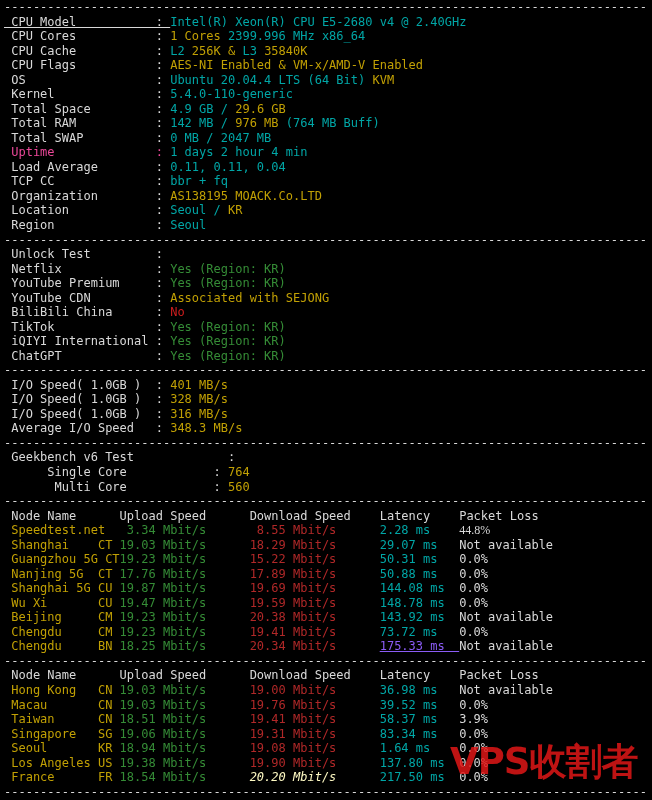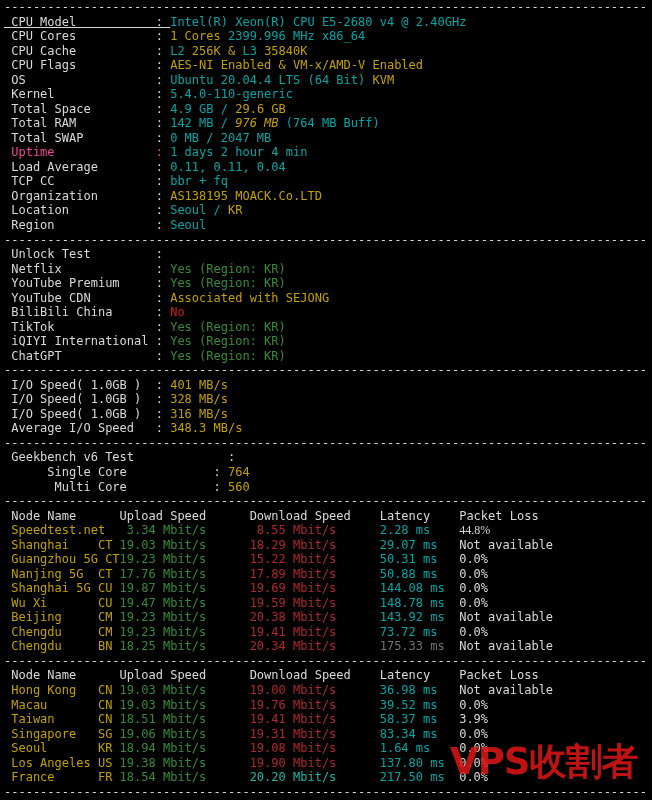--- a/index.html
+++ b/index.html
@@ -17,21 +17,21 @@
 <div id="screen">
   <div id="lines">
       <div class="line"><span style="color: rgb(217, 217, 217);">-----------------------------------------------------------------------------------------</span></div>
       <div class="line"><span style="color: rgb(217, 217, 217); text-decoration: underline;"> CPU Model           : </span><span style="color: rgb(0, 166, 166);">Intel(R) Xeon(R) CPU E5-2680 v4 @ 2.40GHz</span></div>
       <div class="line"><span style="color: rgb(217, 217, 217);"> CPU Cores           : </span><span style="color: rgb(193, 160, 4);">1 Cores </span><span style="color: rgb(0, 166, 166);">2399.996 MHz x86_64</span></div>
       <div class="line"><span style="color: rgb(217, 217, 217);"> CPU Cache           : </span><span style="color: rgb(0, 166, 166);">L2 </span><span style="color: rgb(193, 160, 4);">256K</span><span style="color: rgb(193, 160, 4);"> &amp; </span><span style="color: rgb(0, 166, 166);">L3 </span><span style="color: rgb(193, 160, 4);">35840K</span></div>
       <div class="line"><span style="color: rgb(217, 217, 217);"> CPU Flags           : </span><span style="color: rgb(193, 160, 4);">AES-NI Enabled &amp; VM-x/AMD-V Enabled</span></div>
       <div class="line"><span style="color: rgb(217, 217, 217);"> OS                  : </span><span style="color: rgb(0, 166, 166);">Ubuntu 20.04.4 LTS (64 Bit) </span><span style="color: rgb(193, 160, 4);">KVM</span></div>
       <div class="line"><span style="color: rgb(217, 217, 217);"> Kernel              : </span><span style="color: rgb(0, 166, 166);">5.4.0-110-generic</span></div>
       <div class="line"><span style="color: rgb(217, 217, 217);"> Total Space         : </span><span style="color: rgb(0, 166, 166);">4.9 GB / </span><span style="color: rgb(193, 160, 4);">29.6 GB</span></div>
-      <div class="line"><span style="color: rgb(217, 217, 217);"> Total RAM           : </span><span style="color: rgb(0, 166, 166);">142 MB / </span><span style="color: rgb(193, 160, 4); font-style: italic;">976 MB</span><span style="color: rgb(0, 166, 166);"> (764 MB Buff)</span></div>
+      <div class="line"><span style="color: rgb(217, 217, 217);"> Total RAM           : </span><span style="color: rgb(0, 166, 166);">142 MB / </span><span style="color: rgb(193, 160, 4);">976 MB</span><span style="color: rgb(0, 166, 166);"> (764 MB Buff)</span></div>
       <div class="line"><span style="color: rgb(217, 217, 217);"> Total SWAP          : </span><span style="color: rgb(0, 166, 166);">0 MB / 2047 MB</span></div>
       <div class="line"><span style="color: #ec4899;"> Uptime              : </span><span style="color: rgb(0, 166, 166);">1 days 2 hour 4 min</span></div>
       <div class="line"><span style="color: rgb(217, 217, 217);"> Load Average        : </span><span style="color: rgb(0, 166, 166);">0.11, 0.11, 0.04</span></div>
       <div class="line"><span style="color: rgb(217, 217, 217);"> TCP CC              : </span><span style="color: rgb(0, 166, 166);">bbr + fq</span></div>
       <div class="line"><span style="color: rgb(217, 217, 217);"> Organization        : </span><span style="color: rgb(193, 160, 4);">AS138195 MOACK.Co.LTD</span></div>
       <div class="line"><span style="color: rgb(217, 217, 217);"> Location            : </span><span style="color: rgb(0, 166, 166);">Seoul / </span><span style="color: rgb(193, 160, 4);">KR</span></div>
       <div class="line"><span style="color: rgb(217, 217, 217);"> Region              : </span><span style="color: rgb(0, 166, 166);">Seoul</span></div>
       <div class="line"><span style="color: rgb(217, 217, 217);">-----------------------------------------------------------------------------------------</span></div>
       <div class="line"><span style="color: rgb(217, 217, 217);"> Unlock Test         : </span></div>
       <div class="line"><span style="color: rgb(217, 217, 217);"> Netflix             : </span><span style="color: rgb(53, 140, 54);">Yes (Region: KR)</span></div>
@@ -53,26 +53,26 @@
       <div class="line"><span style="color: rgb(217, 217, 217);">-----------------------------------------------------------------------------------------</span></div>
       <div class="line"><span style="color: rgb(217, 217, 217);"> Node Name      </span><span style="color: rgb(217, 217, 217);">Upload Speed      </span><span style="color: rgb(217, 217, 217);">Download Speed    </span><span style="color: rgb(217, 217, 217);">Latency    </span><span style="color: rgb(217, 217, 217);">Packet Loss</span></div>
       <div class="line"><span style="color: rgb(193, 160, 4);"> Speedtest.net  </span><span style="color: rgb(53, 140, 54);"> 3.34 Mbit/s      </span><span style="color: rgb(176, 40, 40);"> 8.55 Mbit/s      </span><span style="color: rgb(0, 166, 166);">2.28 ms    </span><span style="color: rgb(217, 217, 217); font-family: Liberation Serif, serif;">44.8%</span></div>
       <div class="line"><span style="color: rgb(193, 160, 4);"> Shanghai    CT </span><span style="color: rgb(53, 140, 54);">19.03 Mbit/s      </span><span style="color: rgb(176, 40, 40);">18.29 Mbit/s      </span><span style="color: rgb(0, 166, 166);">29.07 ms   </span><span style="color: rgb(217, 217, 217);">Not available</span></div>
       <div class="line"><span style="color: rgb(193, 160, 4);"> Guangzhou 5G CT</span><span style="color: rgb(53, 140, 54);">19.23 Mbit/s      </span><span style="color: rgb(176, 40, 40);">15.22 Mbit/s      </span><span style="color: rgb(0, 166, 166);">50.31 ms   </span><span style="color: rgb(217, 217, 217);">0.0%</span></div>
       <div class="line"><span style="color: rgb(193, 160, 4);"> Nanjing 5G  CT </span><span style="color: rgb(53, 140, 54);">17.76 Mbit/s      </span><span style="color: rgb(176, 40, 40);">17.89 Mbit/s      </span><span style="color: rgb(0, 166, 166);">50.88 ms   </span><span style="color: rgb(217, 217, 217);">0.0%</span></div>
       <div class="line"><span style="color: rgb(193, 160, 4);"> Shanghai 5G CU </span><span style="color: rgb(53, 140, 54);">19.87 Mbit/s      </span><span style="color: rgb(176, 40, 40);">19.69 Mbit/s      </span><span style="color: rgb(0, 166, 166);">144.08 ms  </span><span style="color: rgb(217, 217, 217);">0.0%</span></div>
       <div class="line"><span style="color: rgb(193, 160, 4);"> Wu Xi       CU </span><span style="color: rgb(53, 140, 54);">19.47 Mbit/s      </span><span style="color: rgb(176, 40, 40);">19.59 Mbit/s      </span><span style="color: rgb(0, 166, 166);">148.78 ms  </span><span style="color: rgb(217, 217, 217);">0.0%</span></div>
       <div class="line"><span style="color: rgb(193, 160, 4);"> Beijing     CM </span><span style="color: rgb(53, 140, 54);">19.23 Mbit/s      </span><span style="color: rgb(176, 40, 40);">20.38 Mbit/s      </span><span style="color: rgb(0, 166, 166);">143.92 ms  </span><span style="color: rgb(217, 217, 217);">Not available</span></div>
       <div class="line"><span style="color: rgb(193, 160, 4);"> Chengdu     CM </span><span style="color: rgb(53, 140, 54);">19.23 Mbit/s      </span><span style="color: rgb(176, 40, 40);">19.41 Mbit/s      </span><span style="color: rgb(0, 166, 166);">73.72 ms   </span><span style="color: rgb(217, 217, 217);">0.0%</span></div>
-      <div class="line"><span style="color: rgb(193, 160, 4);"> Chengdu     BN </span><span style="color: rgb(53, 140, 54);">18.25 Mbit/s      </span><span style="color: rgb(176, 40, 40);">20.34 Mbit/s      </span><span style="color: #737373;">175.33 ms  </span><span style="color: rgb(217, 217, 217);">Not available</span></div>
+      <div class="line"><span style="color: rgb(193, 160, 4);"> Chengdu     BN </span><span style="color: rgb(53, 140, 54);">18.25 Mbit/s      </span><span style="color: rgb(176, 40, 40);">20.34 Mbit/s      </span><span style="color: #8b5cf6; text-decoration: underline;">175.33 ms  </span><span style="color: rgb(217, 217, 217);">Not available</span></div>
       <div class="line"><span style="color: rgb(217, 217, 217);">-----------------------------------------------------------------------------------------</span></div>
       <div class="line"><span style="color: rgb(217, 217, 217);"> Node Name      </span><span style="color: rgb(217, 217, 217);">Upload Speed      </span><span style="color: rgb(217, 217, 217);">Download Speed    </span><span style="color: rgb(217, 217, 217);">Latency    </span><span style="color: rgb(217, 217, 217);">Packet Loss</span></div>
       <div class="line"><span style="color: rgb(193, 160, 4);"> Hong Kong   CN </span><span style="color: rgb(53, 140, 54);">19.03 Mbit/s      </span><span style="color: rgb(176, 40, 40);">19.00 Mbit/s      </span><span style="color: rgb(0, 166, 166);">36.98 ms   </span><span style="color: rgb(217, 217, 217);">Not available</span></div>
       <div class="line"><span style="color: rgb(193, 160, 4);"> Macau       CN </span><span style="color: rgb(53, 140, 54);">19.03 Mbit/s      </span><span style="color: rgb(176, 40, 40);">19.76 Mbit/s      </span><span style="color: rgb(0, 166, 166);">39.52 ms   </span><span style="color: rgb(217, 217, 217);">0.0%</span></div>
       <div class="line"><span style="color: rgb(193, 160, 4);"> Taiwan      CN </span><span style="color: rgb(53, 140, 54);">18.51 Mbit/s      </span><span style="color: rgb(176, 40, 40);">19.41 Mbit/s      </span><span style="color: rgb(0, 166, 166);">58.37 ms   </span><span style="color: rgb(217, 217, 217);">3.9%</span></div>
       <div class="line"><span style="color: rgb(193, 160, 4);"> Singapore   SG </span><span style="color: rgb(53, 140, 54);">19.06 Mbit/s      </span><span style="color: rgb(176, 40, 40);">19.31 Mbit/s      </span><span style="color: rgb(0, 166, 166);">83.34 ms   </span><span style="color: rgb(217, 217, 217);">0.0%</span></div>
       <div class="line"><span style="color: rgb(193, 160, 4);"> Seoul       KR </span><span style="color: rgb(53, 140, 54);">18.94 Mbit/s      </span><span style="color: rgb(176, 40, 40);">19.08 Mbit/s      </span><span style="color: rgb(0, 166, 166);">1.64 ms    </span><span style="color: rgb(217, 217, 217);">0.0%</span></div>
       <div class="line"><span style="color: rgb(193, 160, 4);"> Los Angeles US </span><span style="color: rgb(53, 140, 54);">19.38 Mbit/s      </span><span style="color: rgb(176, 40, 40);">19.90 Mbit/s      </span><span style="color: rgb(0, 166, 166);">137.80 ms  </span><span style="color: rgb(217, 217, 217);">0.0%</span></div>
-      <div class="line"><span style="color: rgb(193, 160, 4);"> France      FR </span><span style="color: rgb(53, 140, 54);">18.54 Mbit/s      </span><span style="color: #14b8a6;">20.20 Mbit/s      </span><span style="color: rgb(0, 166, 166);">217.50 ms  </span><span style="color: rgb(217, 217, 217);">0.0%</span></div>
+      <div class="line"><span style="color: rgb(193, 160, 4);"> France      FR </span><span style="color: rgb(53, 140, 54);">18.54 Mbit/s      </span><span style="color: #fef9c3; font-style: italic;">20.20 Mbit/s      </span><span style="color: rgb(0, 166, 166);">217.50 ms  </span><span style="color: rgb(217, 217, 217);">0.0%</span></div>
       <div class="line"><span style="color: rgb(217, 217, 217);">-----------------------------------------------------------------------------------------</span></div>
     </div>
   <div class="watermark" style="color: rgb(227, 23, 23);">VPS收割者</div>
 </div>
 
 </body></html>

